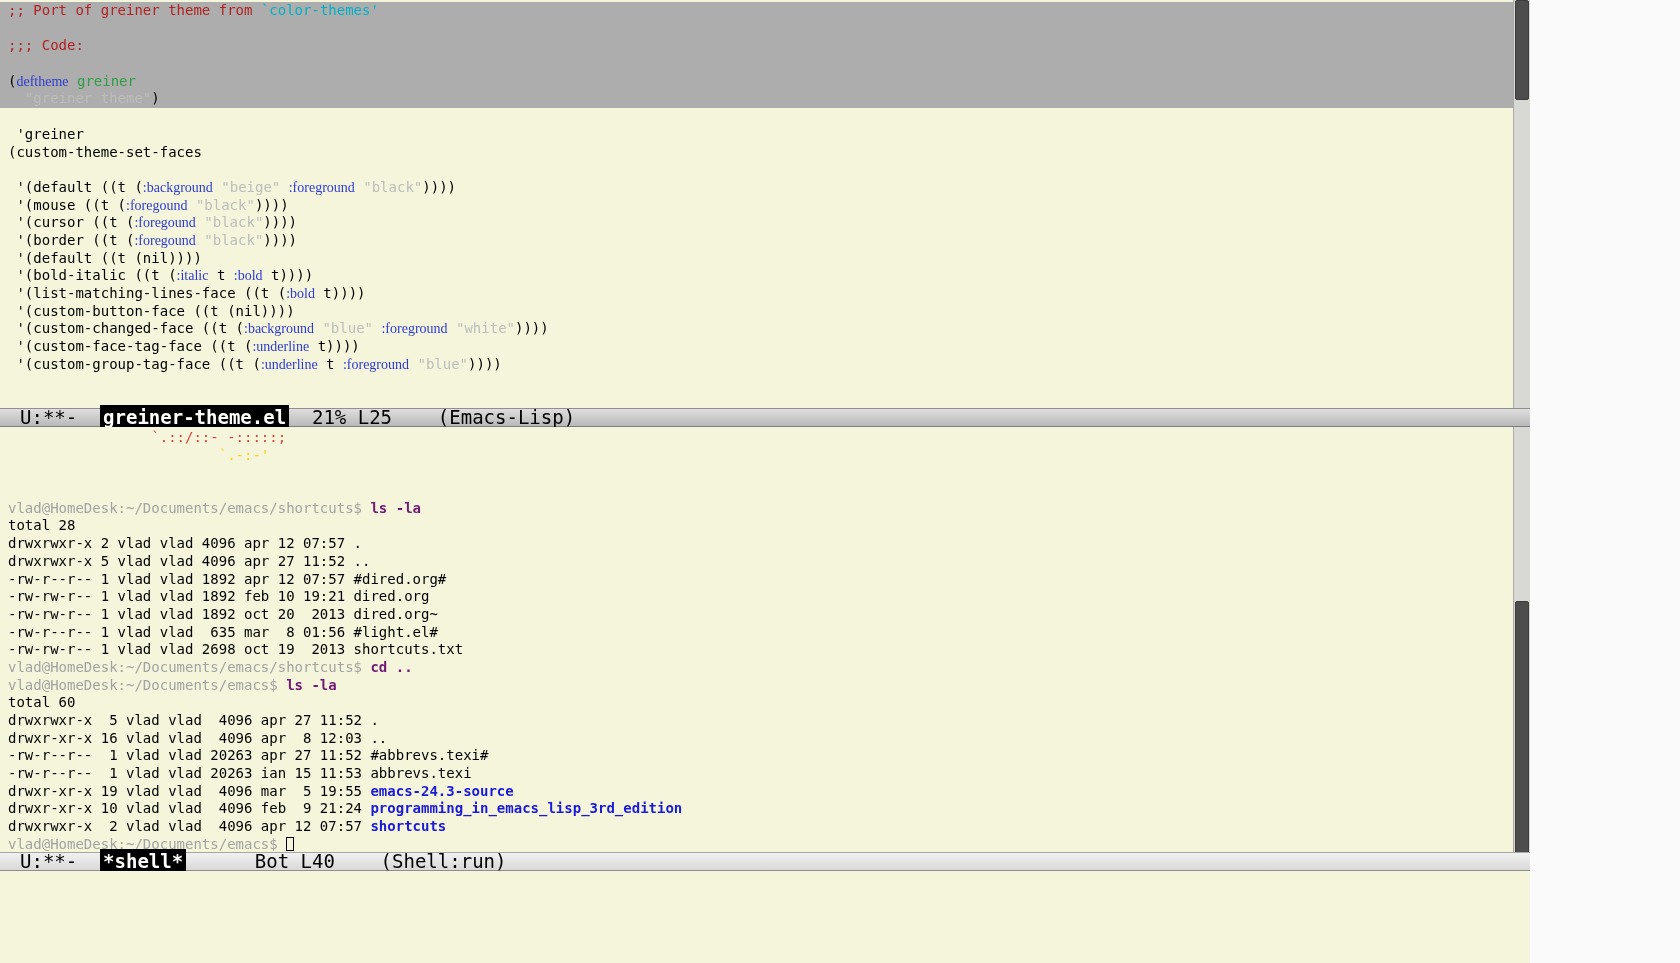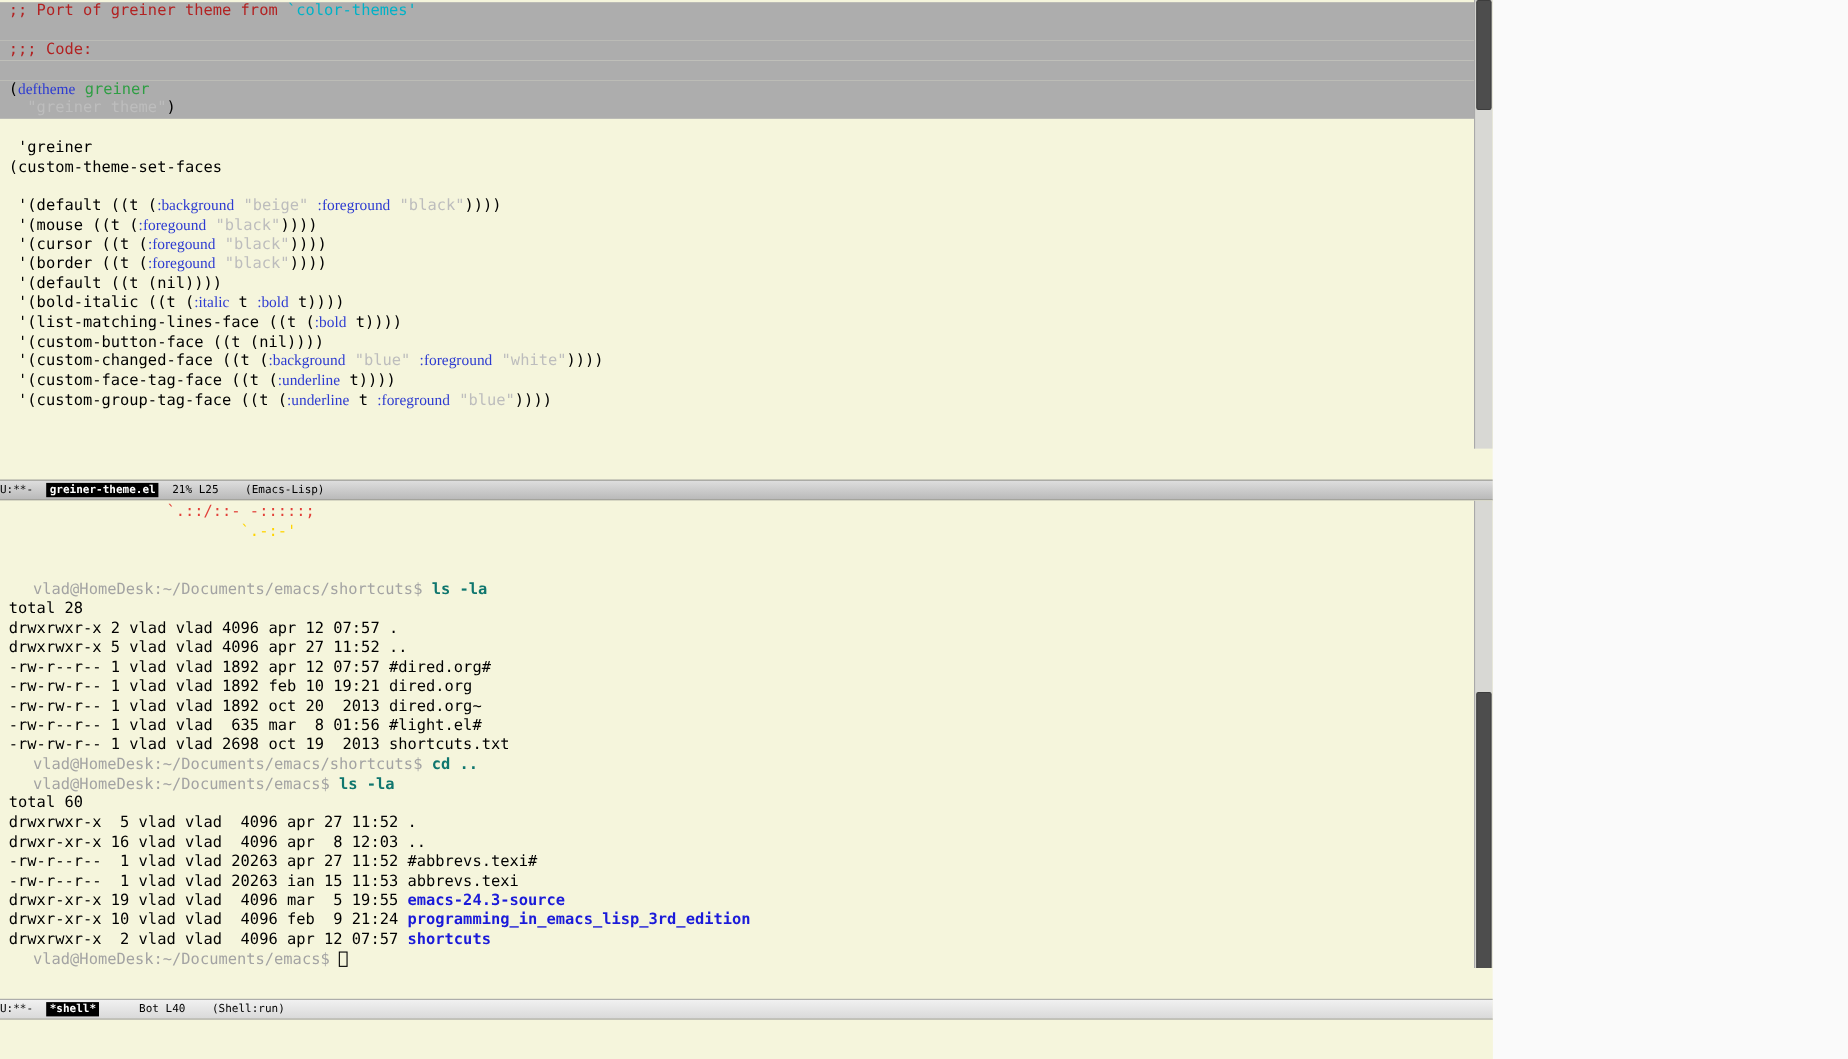--- a/index.html
+++ b/index.html
@@ -2,45 +2,45 @@
 <html style="--beige: #f5f5dc; --region: #adadad; --comment: #b22222; --string: #bdbdbd; --keyword: #2d3bd1; --defname: #2f9e44; --cyan: #00b2c7; --prompt: #a3a3a3; --dirlink: #1a1ad9; --artred: #e2403a; --artyellow: #ffd400; --sbtrack: #d8d8d4; --sbthumb: #4d4d4d; --mlactive: #b9b9b9; --mlinactive: #d9d9d9;"><head>
 <meta charset="utf-8">
 <style>
   html,body{margin:0;padding:0;}
   body{
     width:1680px;height:963px;overflow:hidden;
     background:#fafafa;
     font-family:"DejaVu Sans Mono","Liberation Mono",monospace;
   }
   #frame{
-    position:absolute;top:0;left:0;width:1357px;height:963px;
+    position:absolute;top:0;left:0;width:1530px;height:963px;
     display:flex;flex-direction:column;background:var(--beige);
   }
   .win{display:flex;flex-direction:row;background:var(--beige);overflow:hidden;}
   #editor-window{height:408px;flex:none;}
   #shell-window{height:425px;flex:none;}
   .buffer{flex:1;overflow:hidden;padding-top:2px;}
   .line{white-space:pre;height:17.7px;line-height:17.7px;font-size:14px;color:#000;padding-left:8px;}
   .line.region{background:var(--region);}
   .f-d{color:#000;}
   .f-comment{color:var(--comment);}
   .f-string{color:var(--string);}
   .f-keyword{color:var(--keyword);font-family:Liberation Serif, serif;}
   .f-name{color:var(--defname);}
   .f-cyan{color:var(--cyan);}
-  .f-prompt{color:var(--prompt);margin-left:22px;}
-  .f-cmd{color:#0f766e;font-weight:bold;}
+  .f-prompt{color:var(--prompt);}
+  .f-cmd{color:#701a75;font-weight:bold;}
   .f-dir{color:var(--dirlink);font-weight:bold;}
   .f-red{color:var(--artred);}
   .f-yellow{color:var(--artyellow);}
   .scrollbar{width:16px;flex:none;background:var(--sbtrack);border-left:1px solid #a9a9a9;position:relative;}
   .sb-thumb{position:absolute;left:1px;right:1px;background:var(--sbthumb);border:1px solid #3d3d3d;border-radius:2px;}
   .modeline{
-    height:19px;flex:none;line-height:17px;font-size:10px;white-space:pre;
-    padding-left:0;color:#000;box-sizing:border-box;margin-top:28px;
+    height:19px;flex:none;line-height:17px;font-size:19px;white-space:pre;
+    padding-left:20px;color:#000;box-sizing:border-box;
   }
   #ml1{background:linear-gradient(to bottom,#dedede,var(--mlactive));border-top:1px solid #8f8f8f;border-bottom:1px solid #7d7d7d;}
   #ml2{background:linear-gradient(to bottom,#f1f1f1,var(--mlinactive));border-top:1px solid #a6a6a6;border-bottom:1px solid #8d8d8d;}
   .f-ml{color:#000;}
   .f-mlbuf{background:#000;color:#fff;font-weight:bold;padding:1px 3px;}
   .hollow-cursor{
     display:inline-block;width:8px;height:14px;border:1px solid #000;
     box-sizing:border-box;vertical-align:-2px;background:transparent;
   }
   #echo-area{flex:1;background:var(--beige);}

